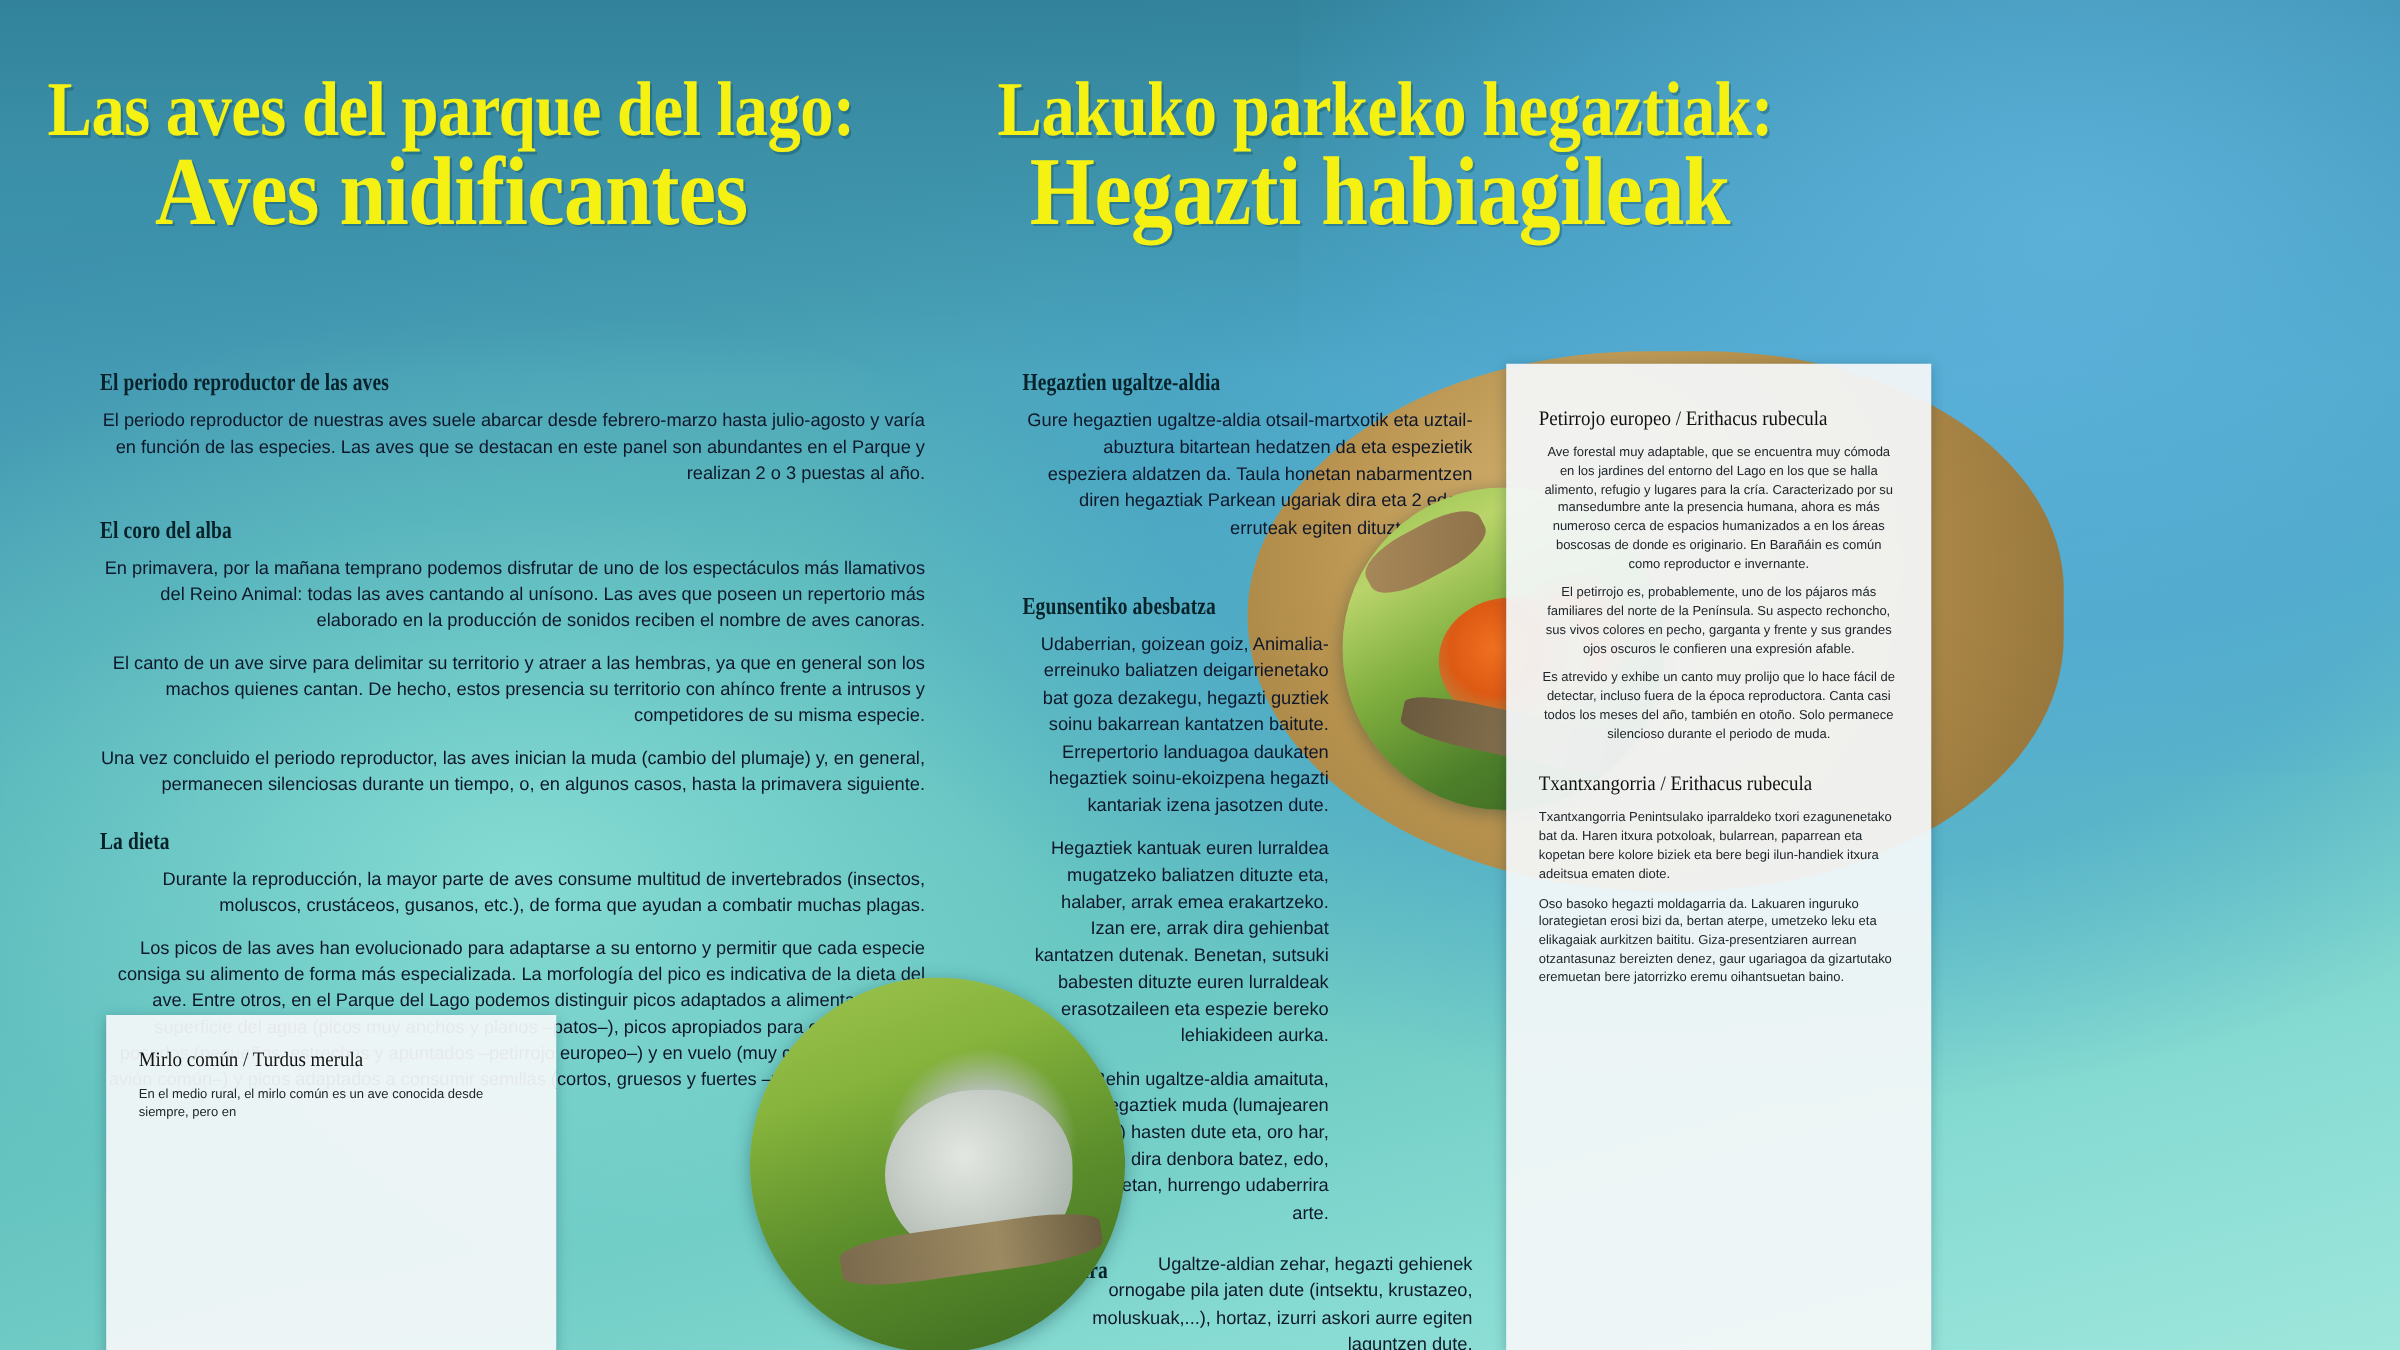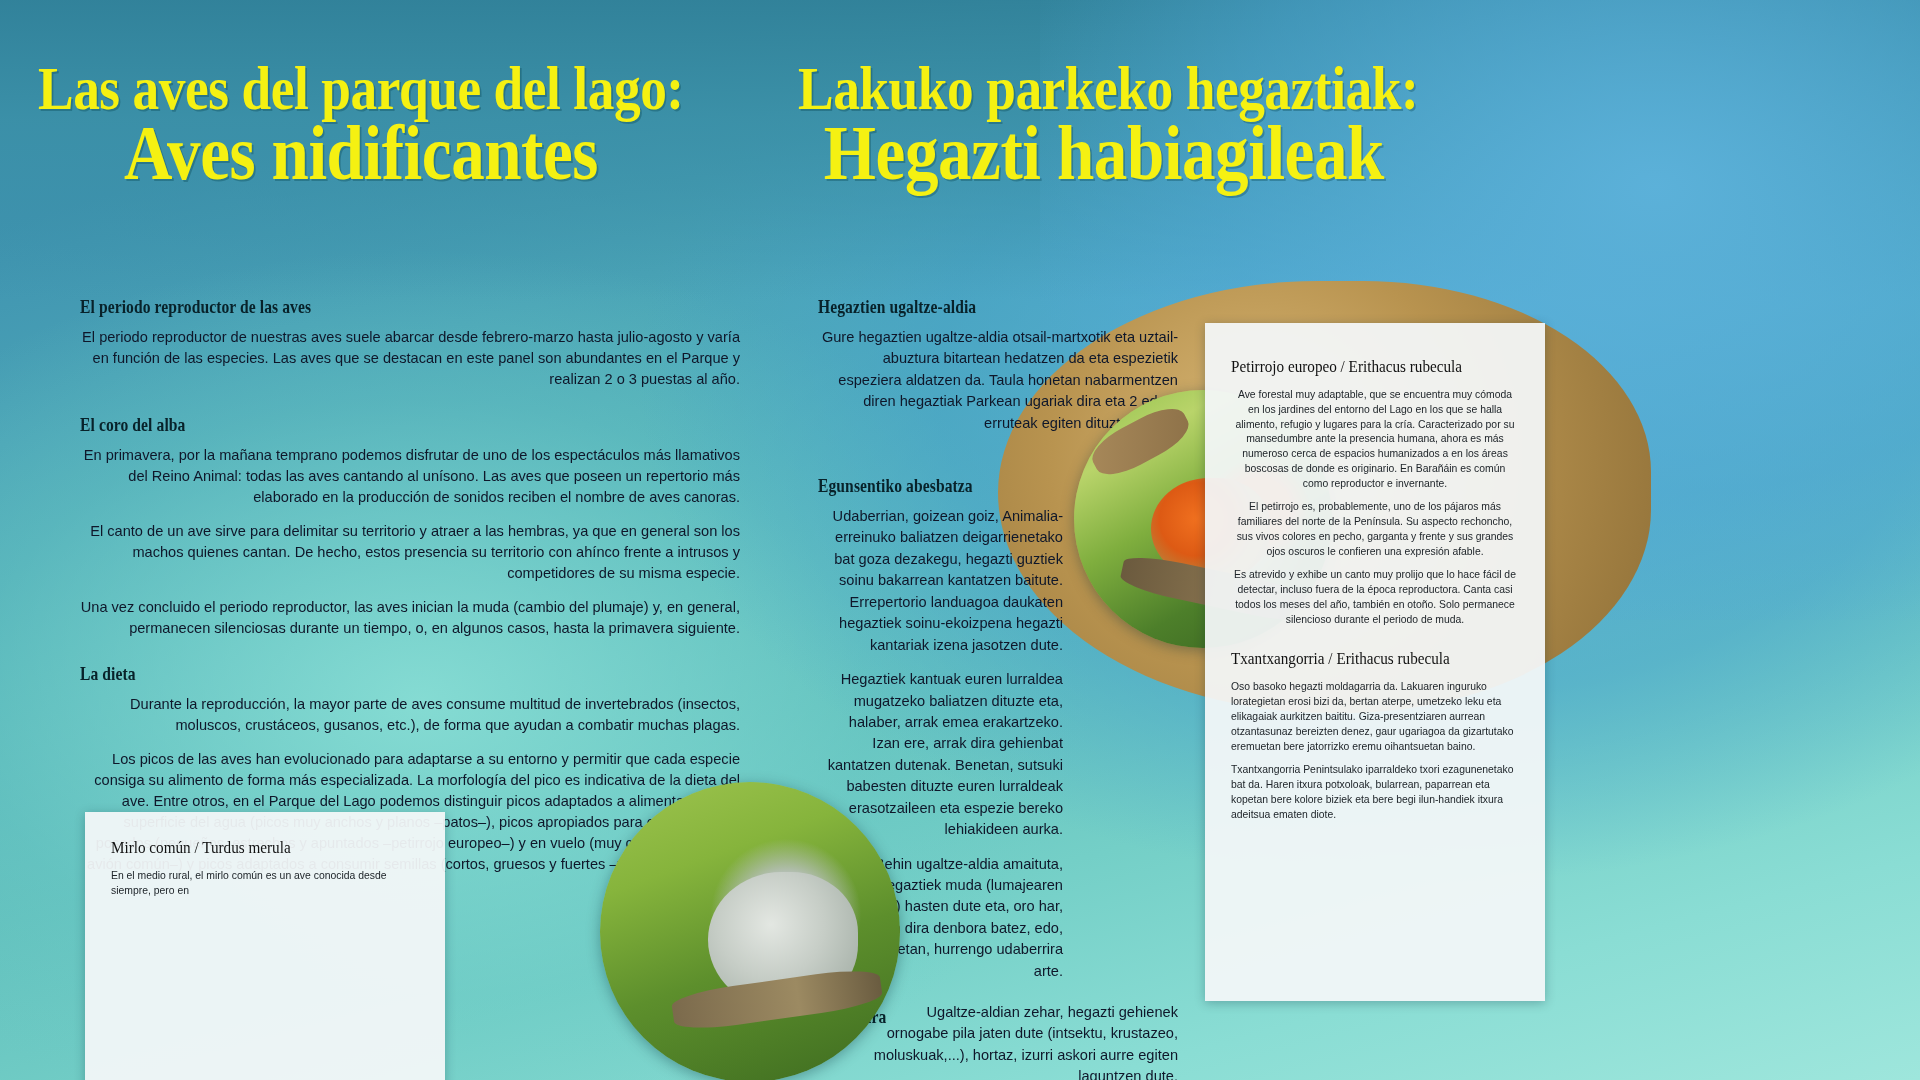--- a/index.html
+++ b/index.html
@@ -137,21 +137,21 @@
 
   
   .species-card {
     position: absolute;
     background: rgba(243,246,248,.94);
     z-index: 8;
     box-shadow: 0 2px 10px rgba(0,40,55,.28);
     padding: 22px 26px 18px 26px;
     color: #1a1a1a;
   }
-  #card-right { left: 1205px; top: 291px; width: 340px; height: 678px; padding-top: 34px; margin-top: 32px; }
+  #card-right { left: 1205px; top: 291px; width: 340px; height: 790px; padding-top: 34px; }
   #card-mirlo { left: 85px;  top: 812px; width: 360px; height: 306px; padding: 26px 26px 18px 26px; }
 
   .sp-name {
     font-family: "Liberation Serif", serif;
     font-size: 16.5px;
     font-weight: 400;
     color: #111;
     margin-bottom: 11px;
     transform: scaleX(.92);
     transform-origin: left center;
@@ -239,20 +239,20 @@
        background:radial-gradient(circle at 40% 40%, #d9b877 0%, #b8934f 45%, #8c6d36 100%);"></div>
 </div>
 
 <div class="species-card" id="card-right">
   <div class="sp-name">Petirrojo europeo / Erithacus rubecula</div>
   <p class="sp-text">Ave forestal muy adaptable, que se encuentra muy cómoda en los jardines del entorno del Lago en los que se halla alimento, refugio y lugares para la cría. Caracterizado por su mansedumbre ante la presencia humana, ahora es más numeroso cerca de espacios humanizados a en los áreas boscosas de donde es originario. En Barañáin es común como reproductor e invernante.</p>
   <p class="sp-text">El petirrojo es, probablemente, uno de los pájaros más familiares del norte de la Península. Su aspecto rechoncho, sus vivos colores en pecho, garganta y frente y sus grandes ojos oscuros le confieren una expresión afable.</p>
   <p class="sp-text">Es atrevido y exhibe un canto muy prolijo que lo hace fácil de detectar, incluso fuera de la época reproductora. Canta casi todos los meses del año, también en otoño. Solo permanece silencioso durante el periodo de muda.</p>
 
   <div class="sp-name second">Txantxangorria / Erithacus rubecula</div>
+  <p class="sp-text left">Txantxangorria Penintsulako iparraldeko txori ezagunenetako bat da. Haren itxura potxoloak, bularrean, paparrean eta kopetan bere kolore biziek eta bere begi ilun-handiek itxura adeitsua ematen diote.</p>
   <p class="sp-text left">Oso basoko hegazti moldagarria da. Lakuaren inguruko lorategietan erosi bizi da, bertan aterpe, umetzeko leku eta elikagaiak aurkitzen baititu. Giza-presentziaren aurrean otzantasunaz bereizten denez, gaur ugariagoa da gizartutako eremuetan bere jatorrizko eremu oihantsuetan baino.</p>
-  <p class="sp-text left">Txantxangorria Penintsulako iparraldeko txori ezagunenetako bat da. Haren itxura potxoloak, bularrean, paparrean eta kopetan bere kolore biziek eta bere begi ilun-handiek itxura adeitsua ematen diote.</p>
 </div>
 
 <div class="species-card" id="card-mirlo">
   <div class="sp-name">Mirlo común / Turdus merula</div>
   <p class="sp-text left">En el medio rural, el mirlo común es un ave conocida desde siempre, pero en</p>
 </div>
 
 </body></html>

